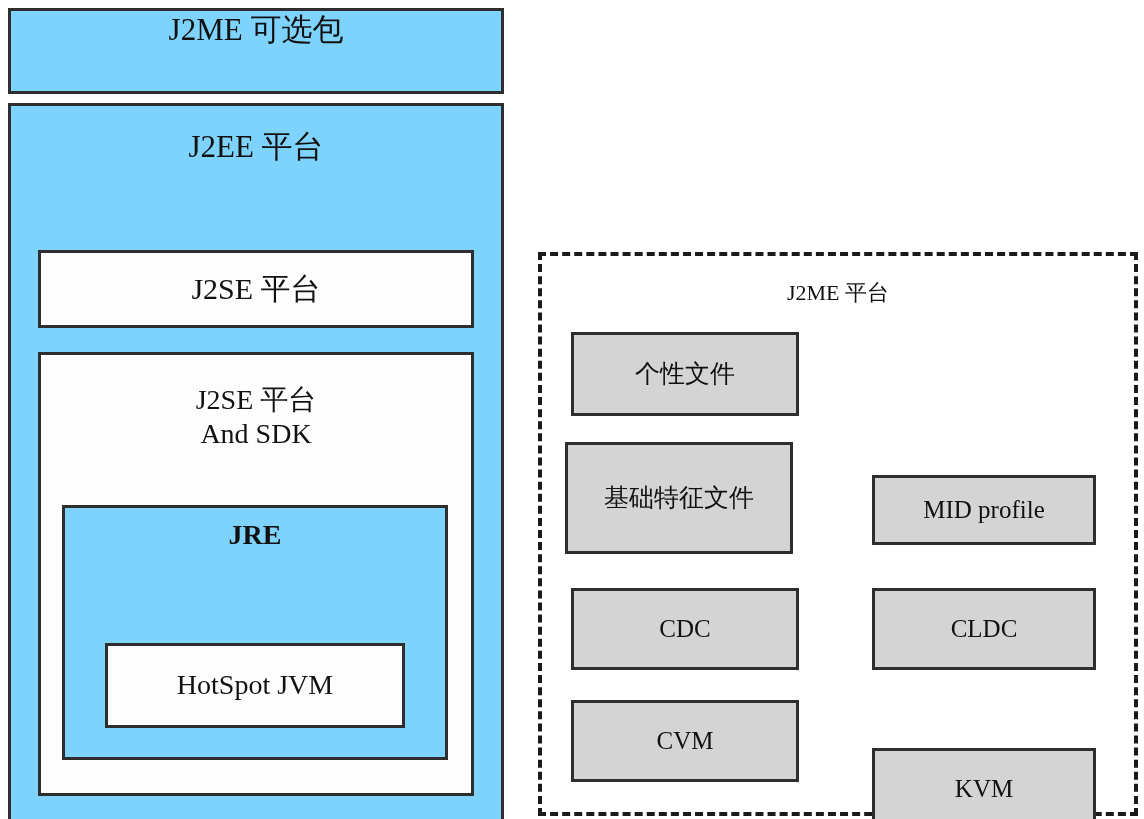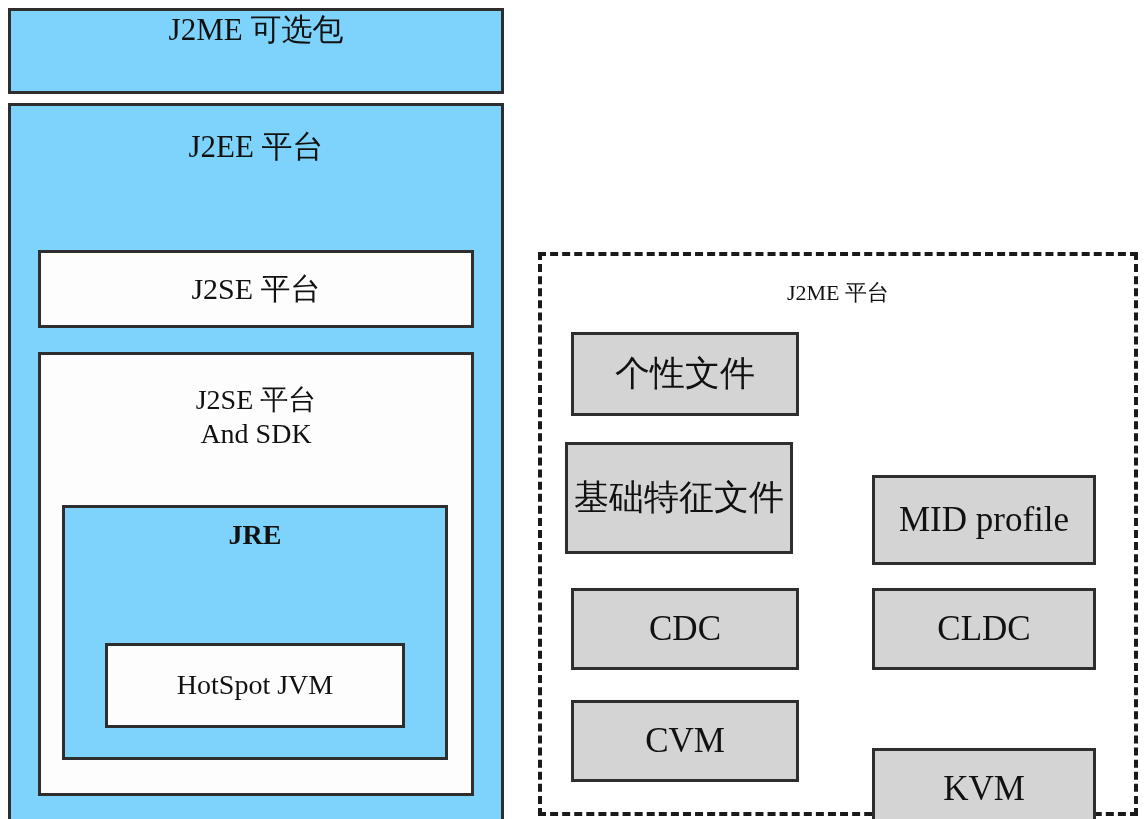--- a/index.html
+++ b/index.html
@@ -106,29 +106,29 @@
   .inner {
     position: absolute;
     box-sizing: border-box;
     border: 3px solid #2e2e2e;
     background: #d4d4d4;
     display: flex;
     align-items: center;
     justify-content: center;
     text-align: center;
     line-height: 1.2;
-    font-size: 35px;
+    font-size: 25px;
   }
 
   #profile-personal   { left: 29px;  top: 76px;  width: 228px; height: 84px; }
   #profile-foundation { left: 23px;  top: 186px; width: 228px; height: 112px; }
   #cdc                { left: 29px;  top: 332px; width: 228px; height: 82px; }
   #cvm                { left: 29px;  top: 444px; width: 228px; height: 82px; }
 
-  #mid-profile        { left: 330px; top: 219px; width: 224px; height: 90px; justify-content: center; }
+  #mid-profile        { left: 330px; top: 219px; width: 224px; height: 70px; justify-content: center; }
   #cldc               { left: 330px; top: 332px; width: 224px; height: 82px; }
   #kvm                { left: 330px; top: 444px; width: 224px; height: 82px; margin-top: 48px; }
 
   .txt { display: block; }
 </style>
 </head>
 <body>
 
 <div class="canvas">
 

